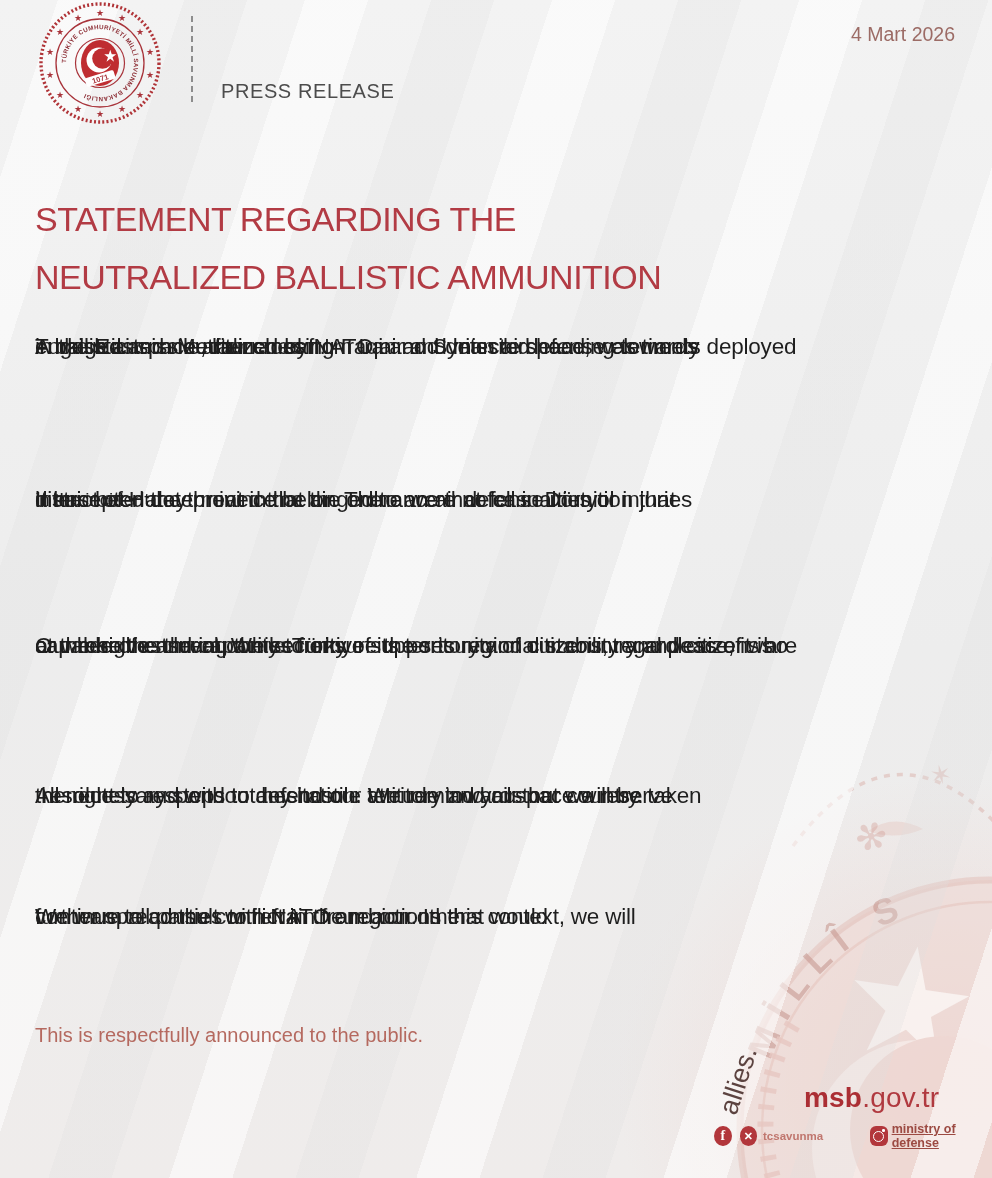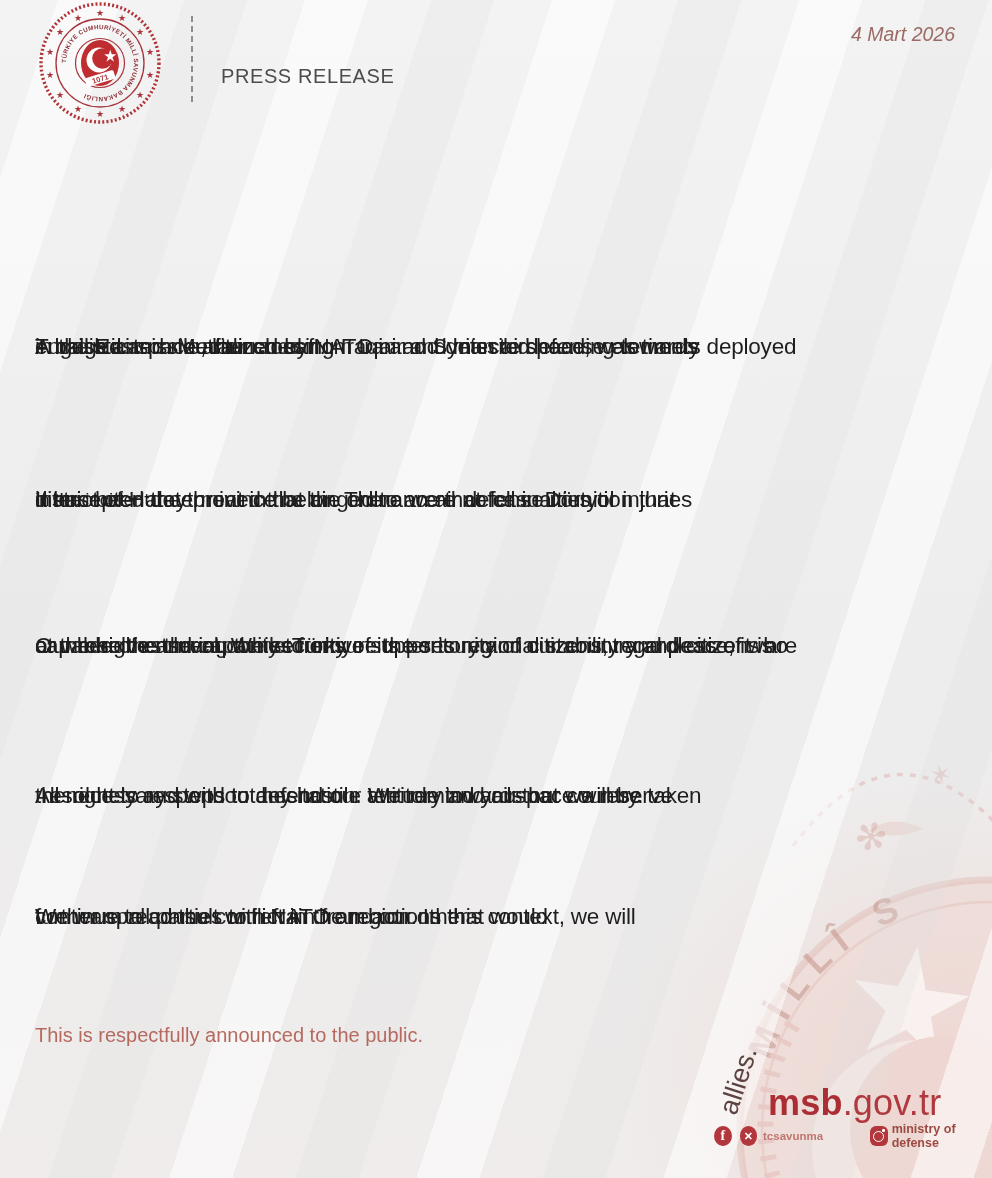--- a/index.html
+++ b/index.html
@@ -25,54 +25,54 @@
     background:radial-gradient(480px 440px at 96% 92%, rgba(236,203,197,0.55), rgba(236,203,197,0) 70%);
   }
   .wm-seal{position:absolute;right:-130px;bottom:-60px;z-index:2;opacity:0.85;}
   .wm-arc{position:absolute;left:788px;top:736px;z-index:2;opacity:0.8;}
   .wm-flower{position:absolute;z-index:2;color:rgba(206,148,140,0.35);font-size:38px;}
 
   
   .logo{position:absolute;left:36px;top:1px;z-index:4;}
   .divider{position:absolute;left:191px;top:16px;height:86px;border-left:2.5px dashed #8d8d8d;z-index:4;}
   .h-ministry{position:absolute;left:221px;top:27px;font-size:23px;font-weight:500;letter-spacing:0.6px;color:#313131;z-index:4;}
-  .h-press{position:absolute;left:221px;top:65px;font-size:20px;font-weight:400;letter-spacing:0.6px;color:#4c4c4c;z-index:4;}
-  .h-date{position:absolute;left:851px;top:23px;font-size:19.5px;font-weight:500;color:#9c6b65;z-index:4;font-style:italic;}
+  .h-press{position:absolute;left:221px;top:80px;font-size:20px;font-weight:400;letter-spacing:0.6px;color:#4c4c4c;z-index:4;}
+  .h-date{position:absolute;left:851px;top:23px;font-size:19.5px;font-weight:500;color:#9c6b65;z-index:4;}
 
   
   .title{position:absolute;left:35px;top:190px;z-index:4;color:#b23b44;font-size:34px;font-weight:500;letter-spacing:-0.5px;line-height:58px;white-space:nowrap;}
 
   
   .para{position:absolute;left:35px;z-index:4;color:#1e1e1e;letter-spacing:-0.2px;font-size:22.5px;white-space:nowrap;}
   .para div{height:0;}
   .p1{top:331px;line-height:32px;}
   .p2{top:484px;line-height:31px;}
   .p3{top:630px;line-height:32px;}
   .p4{top:781px;line-height:30px;}
   .p5{top:901px;line-height:31px;}
   .para .small{font-size:19px;}
   .para .indent{padding-left:7px;}
   .line{height:auto;}
 
   .closing{position:absolute;left:35px;top:1024px;font-size:20px;font-weight:500;color:#b5695f;z-index:4;}
 
   
   .allies{position:absolute;left:728px;top:1098px;font-size:27px;font-weight:500;color:#5c4340;transform:rotate(-72deg);transform-origin:0 50%;z-index:4;}
-  .website{position:absolute;left:768px;top:1082px;font-size:36px;z-index:4;letter-spacing:0.2px;cursor:pointer;}
+  .website{position:absolute;left:804px;top:1082px;font-size:28px;z-index:4;letter-spacing:0.2px;cursor:pointer;}
   .website .b{font-weight:800;color:#ab2e34;}
   .website .r{font-weight:500;color:#b0393f;}
   .social{position:absolute;left:714px;top:1125px;height:22px;z-index:4;display:flex;align-items:center;}
   .sicon{width:20px;height:20px;border-radius:50%;background:#b2363b;color:#fff;display:flex;align-items:center;justify-content:center;font-weight:700;cursor:pointer;}
   .fb{font-size:14px;font-family:"Liberation Serif",serif;}
   .xx{font-size:11px;margin-left:8px;}
   .handle1{margin-left:6px;font-size:11.5px;font-weight:700;color:#c0766e;cursor:pointer;}
   .ig{margin-left:47px;border-radius:6px;position:relative;cursor:pointer;}
   .ig .lens{width:9px;height:9px;border:1.8px solid #fff;border-radius:50%;}
   .ig .dot{position:absolute;right:3px;top:3px;width:2.5px;height:2.5px;background:#fff;border-radius:50%;}
-  .handle2{margin-left:4px;font-size:12.5px;font-weight:700;color:#9c4a42;cursor:pointer;}
+  .handle2{margin-left:4px;font-size:12.5px;font-weight:700;color:#9c4a42;cursor:pointer;text-decoration:underline;}
 </style>
 </head>
 <body>
 
 <div id="page">
 
   <div class="pink-tint"></div>
   <svg class="wm-seal" width="560" height="420" viewBox="0 0 560 420">
     <circle cx="428" cy="312" r="250" fill="#eed5d0" opacity="0.55"></circle>
     <circle cx="428" cy="312" r="250" fill="none" stroke="#e0b7b0" stroke-width="7" opacity="0.5"></circle>
@@ -129,20 +129,24 @@
     <circle cx="66.5" cy="57.5" r="10.3" fill="#bf2d31"></circle>
     <polygon points="74,48 76,54 82,54 77,58 79,64 74,60 69,64 71,58 66,54 72,54" fill="#ffffff" transform="scale(0.75) translate(25,17)"></polygon>
     <rect x="49" y="73" width="30" height="9" rx="2" fill="#ffffff" transform="rotate(-17 64 77)"></rect>
     <text x="64" y="80.5" font-size="7.5" font-weight="700" fill="#a8333a" text-anchor="middle" transform="rotate(-17 64 77)">1071</text>
   </svg>
 
   <div class="divider"></div>
   <div class="h-press">PRESS RELEASE</div>
   <div class="h-date">4 Mart 2026</div>
 
+  <div class="title">
+    <div>STATEMENT REGARDING THE</div>
+    <div>NEUTRALIZED BALLISTIC AMMUNITION</div>
+  </div>
 
   <div class="para p1">
     <div class="line">A ballistic missile, launched from Iran and detected heading towards</div>
     <div class="line">Turkish airspace after crossing Iraqi and Syrian airspace, was timely</div>
     <div class="line">engaged and neutralized by NATO air and missile defense elements deployed</div>
     <div class="line">in the Eastern Mediterranean.</div>
   </div>
   <div class="para p2">
     <div class="line">It has been determined that the ordnance that fell in Dörtyol</div>
     <div class="line">district of Hatay province belonged to an air defense munition that</div>

